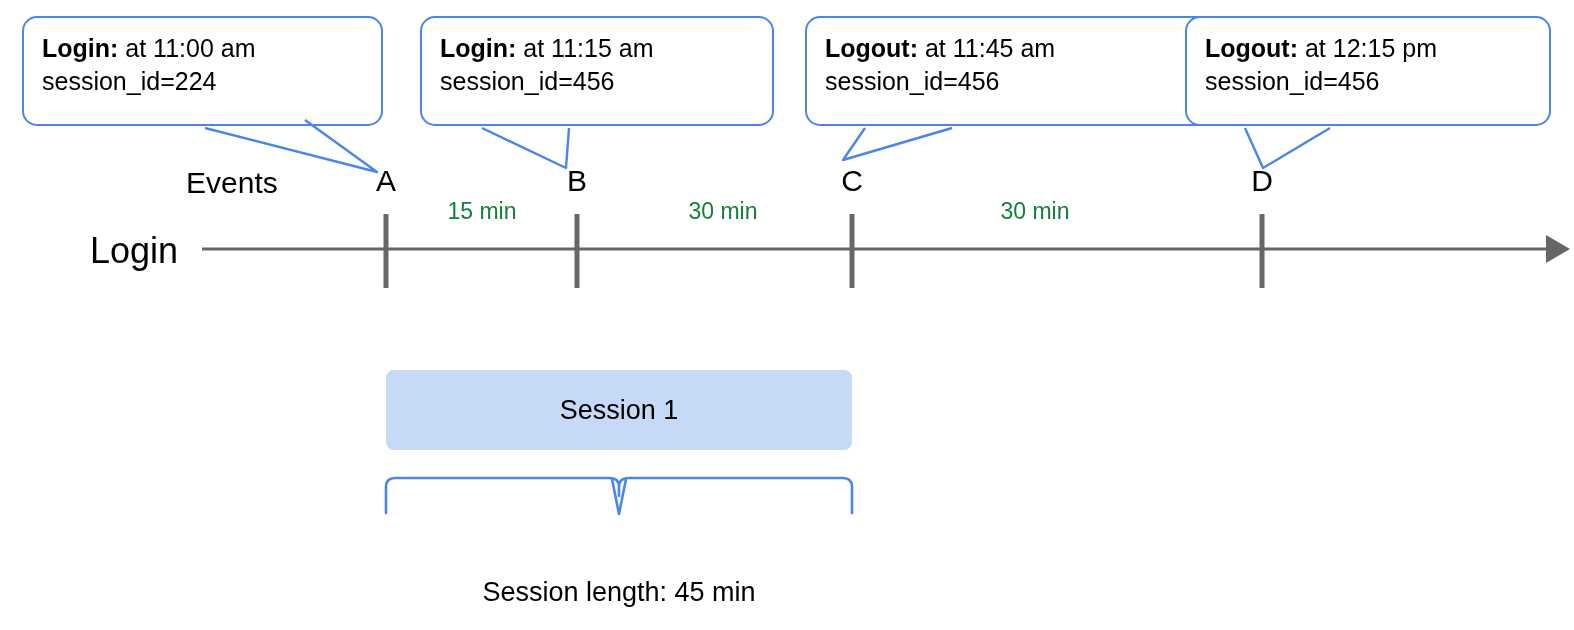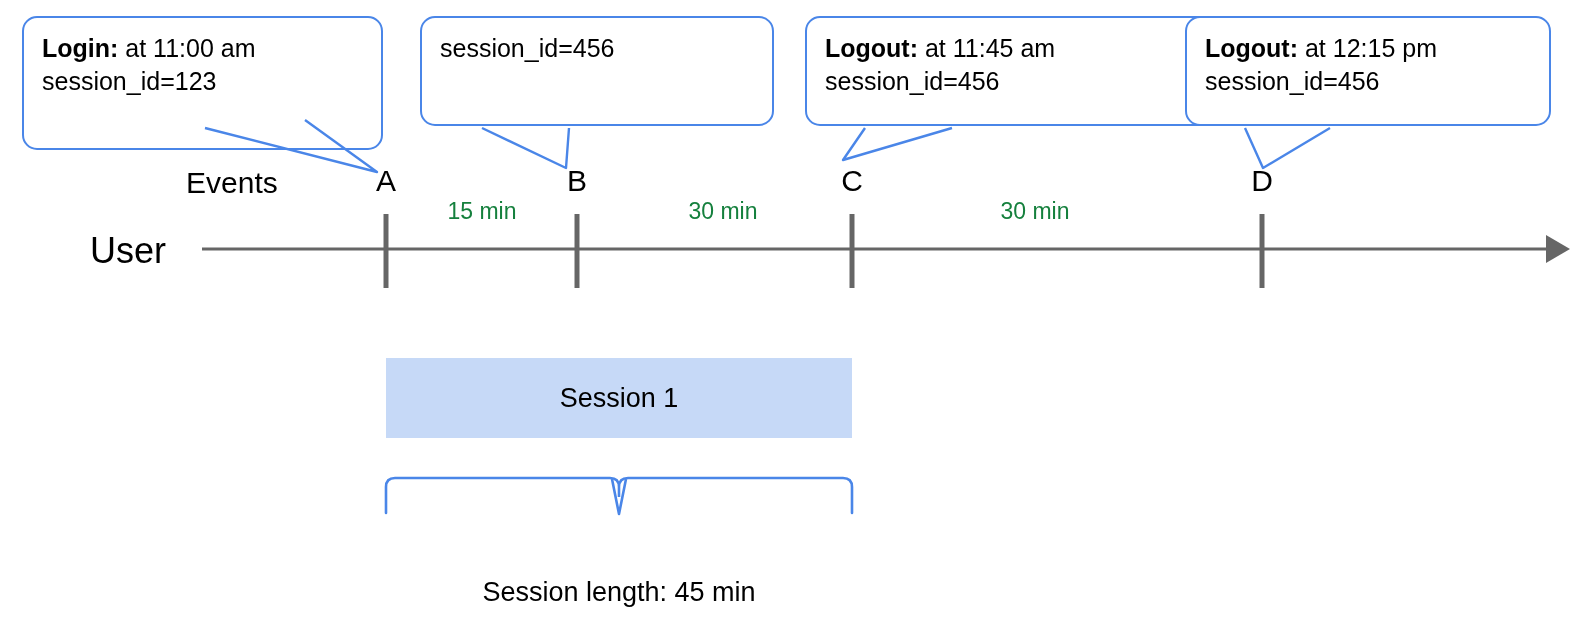--- a/index.html
+++ b/index.html
@@ -79,26 +79,27 @@
     text-align: right;
     white-space: nowrap;
     transform: translateX(-50%);
   }
 </style>
 </head>
 <body>
 
 <div id="canvas">
 
-  <div class="callout" style="left:22px; top:16px; width:361px; height:134px;">
+  <div class="callout" style="left:22px; top:16px; width:361px; height:110px;">
     <div><span class="ev">Login:</span><span> at 11:00 am</span></div>
-    <div>session_id=123</div>
+    <div>session_id=224</div>
   </div>
 
   <div class="callout" style="left:420px; top:16px; width:354px; height:110px;">
+    <div><span class="ev">Login:</span><span> at 11:15 am</span></div>
     <div>session_id=456</div>
   </div>
 
   <div class="callout" style="left:805px; top:16px; width:412px; height:110px;">
     <div><span class="ev">Logout:</span><span> at 11:45 am</span></div>
     <div>session_id=456</div>
   </div>
 
   <div class="callout" style="left:1185px; top:16px; width:366px; height:110px;">
     <div><span class="ev">Logout:</span><span> at 12:15 pm</span></div>
@@ -122,30 +123,30 @@
     <line x1="577" y1="214" x2="577" y2="288" stroke="#666666" stroke-width="5"></line>
     <line x1="852" y1="214" x2="852" y2="288" stroke="#666666" stroke-width="5"></line>
     <line x1="1262" y1="214" x2="1262" y2="288" stroke="#666666" stroke-width="5"></line>
 
     <path d="M 386,513 L 386,487 Q 386,478 395,478 L 610,478 Q 619,478 619,487 L 619,497
              L 619,487 Q 619,478 628,478 L 843,478 Q 852,478 852,487 L 852,513" fill="none" stroke="#4a86e8" stroke-width="2.6" stroke-linecap="round"></path>
     <path d="M 612,479 L 619,514 L 626,479" fill="none" stroke="#4a86e8" stroke-width="2.6" stroke-linejoin="round"></path>
   </svg>
 
   <div class="row-label" style="left:173px; top:166px;margin-left:13px;">Events</div>
-  <div class="row-label" style="left:90px; top:230px; font-size:36px;">User</div>
+  <div class="row-label" style="left:90px; top:230px; font-size:36px;">Login</div>
 
   <div class="marker-label" style="left:386px; top:164px;">A</div>
   <div class="marker-label" style="left:577px; top:164px;">B</div>
   <div class="marker-label" style="left:852px; top:164px;">C</div>
   <div class="marker-label" style="left:1262px; top:164px;">D</div>
 
   <div class="interval-label" style="left:482px; top:198px;">15 min</div>
   <div class="interval-label" style="left:723px; top:198px;">30 min</div>
   <div class="interval-label" style="left:1035px; top:198px;">30 min</div>
 
-  <div class="session-bar" style="left:386px; top:358px; width:466px; height:80px;">
+  <div class="session-bar" style="left:386px; top:370px; width:466px; height:80px;border-radius:8px;">
     <span>Session 1</span>
   </div>
 
   <div class="session-caption" style="left:619px; top:577px;">Session length: 45 min</div>
 
 </div>
 
 </body></html>

